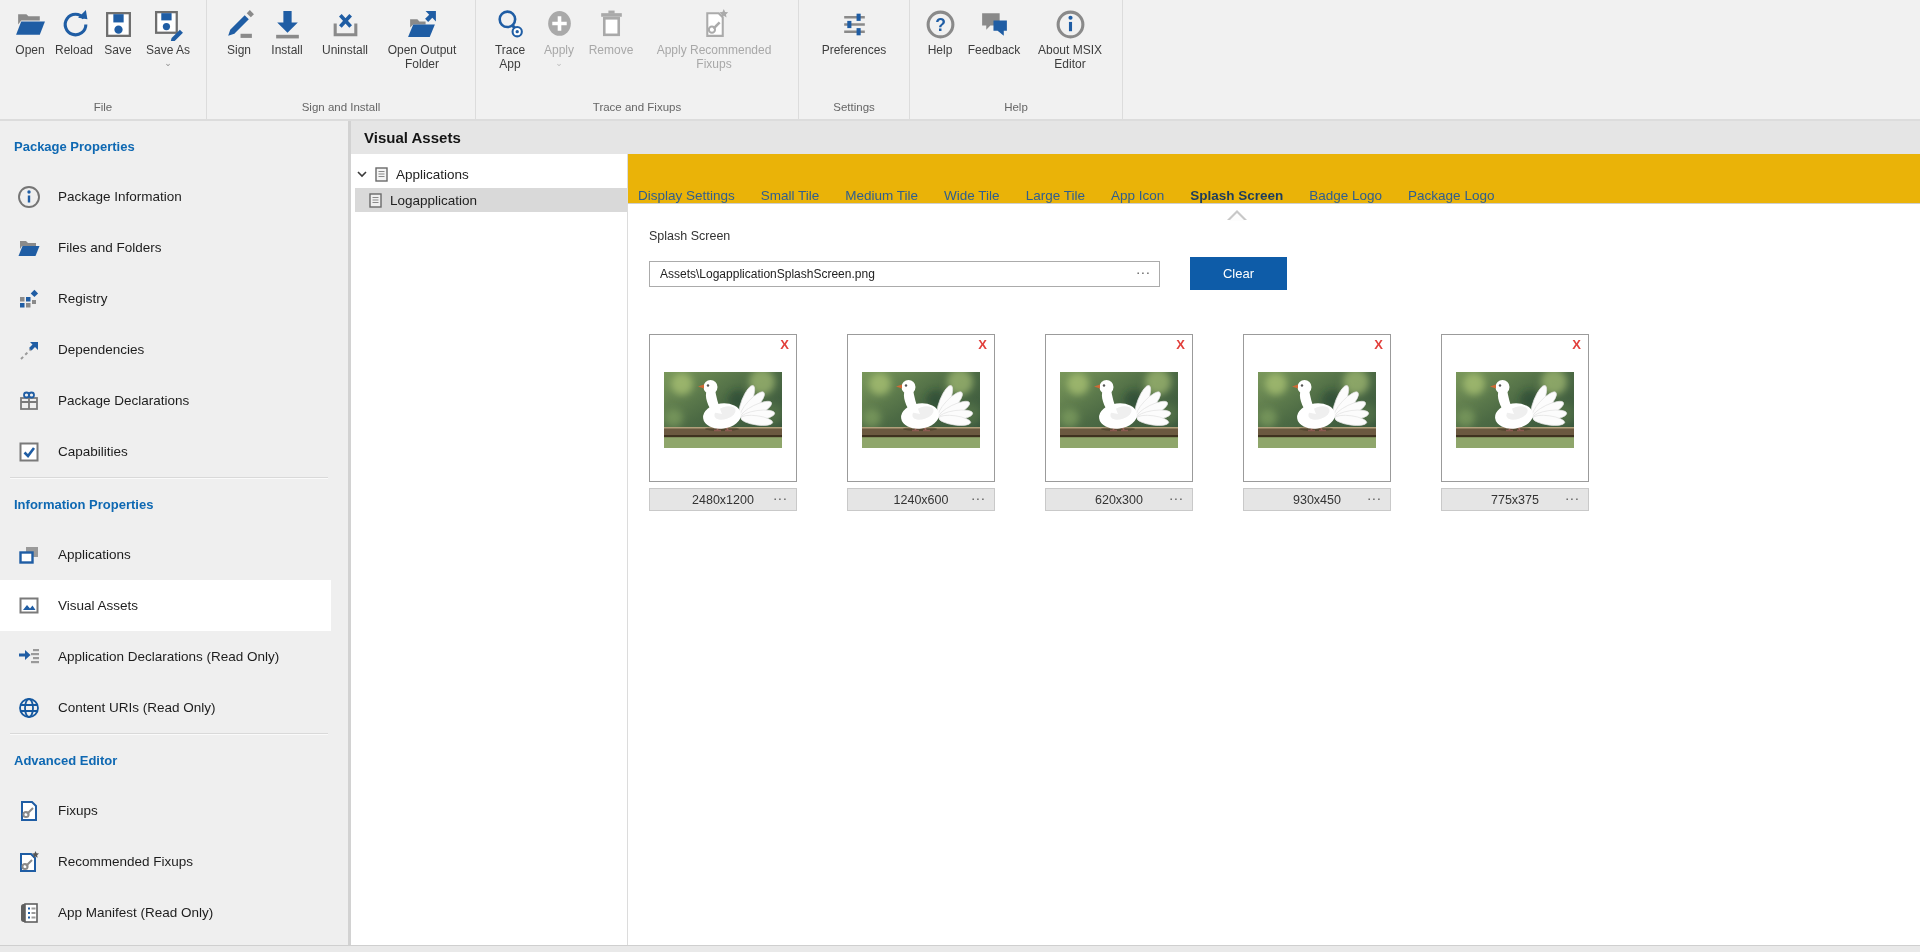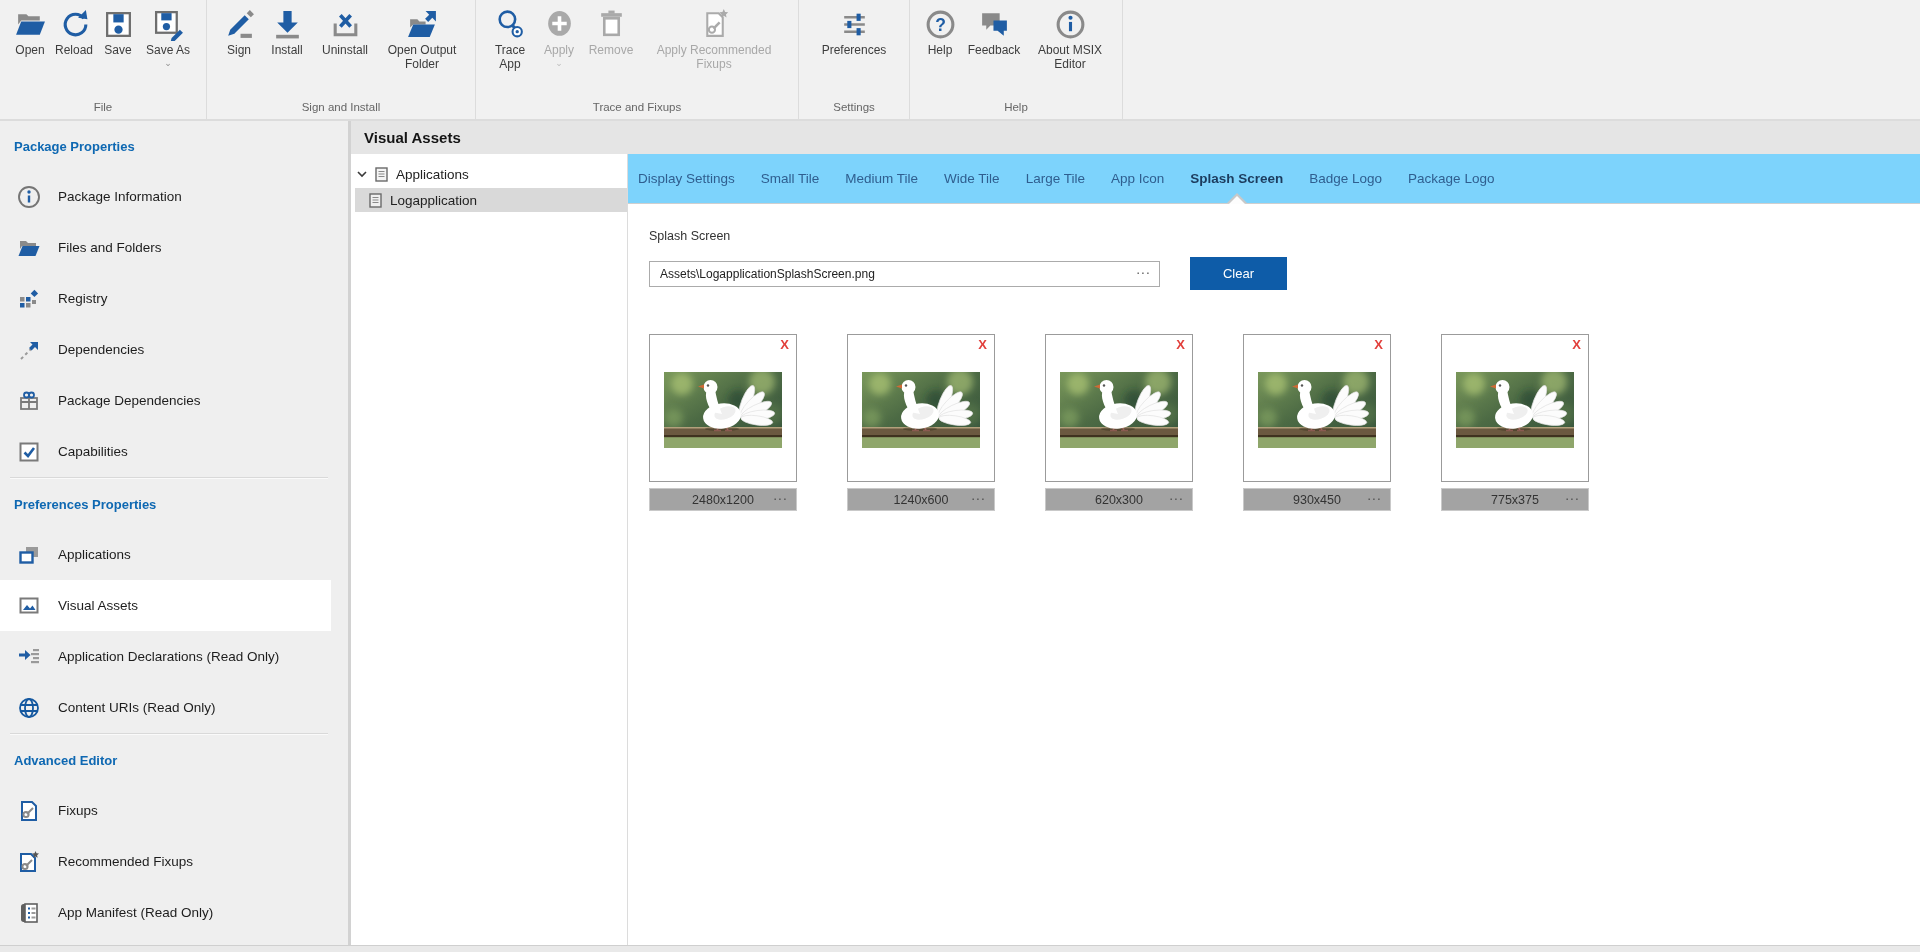--- a/index.html
+++ b/index.html
@@ -38,22 +38,22 @@
     color:#141414; display:flex; align-items:center; padding-left:13px; }
   .main-body { flex:1 1 auto; display:flex; background:#fff; min-height:0; }
 
   .tree { width:277px; flex:0 0 auto; border-right:1px solid #dcdcdc; padding-top:7px; background:#fff; }
   .tree-row { display:flex; align-items:center; gap:8px; height:27px; padding-left:6px;
     font-size:13.5px; color:#222; cursor:default; }
   .tree-child { height:24px; margin-left:4px; background:#d9d9d9; display:flex; align-items:center;
     gap:8px; padding-left:14px; font-size:13.5px; color:#222; cursor:default; }
 
   .pane { flex:1 1 auto; display:flex; flex-direction:column; min-width:0; }
-  .tabbar { height:50px; flex:0 0 auto; background:#7dd3fc; border-bottom:1px solid #cfcfcf;
-    display:flex; align-items:center; gap:26px; padding-left:10px; }
+  .tabbar { height:50px; flex:0 0 auto; background:#eab308; border-bottom:1px solid #cfcfcf;
+    display:flex; align-items:flex-end; gap:26px; padding-left:10px; }
   .tab { font-size:13.5px; color:#2f5e8f; white-space:nowrap; cursor:default; }
   .tab.selected { font-weight:bold; color:#1c3c5e; position:relative; }
   .tab.selected::before { content:""; position:absolute; left:50%; transform:translateX(-50%);
     bottom:-17px; width:0; height:0; border:10px solid transparent; border-top:none;
     border-bottom:10px solid #c8c8c8; }
   .tab.selected::after { content:""; position:absolute; left:50%; transform:translateX(-50%);
     bottom:-18px; width:0; height:0; border:8px solid transparent; border-top:none;
     border-bottom:8px solid #fdfdfd; }
 
   .content { flex:1 1 auto; padding:25px 0 0 21px; background:#fff; }
@@ -67,21 +67,21 @@
   .clear-btn { margin-left:30px; width:97px; height:33px; background:#0e5ca8; color:#fff;
     font-size:13px; border:none; font-family:"Liberation Sans",sans-serif; cursor:pointer; }
 
   .thumbs { display:flex; gap:48px; margin-top:44px; }
   .thumb-col { width:150px; }
   .thumb { position:relative; width:148px; height:148px; border:1px solid #9b9b9b; background:#fff; }
   .thumb-close { position:absolute; top:3px; right:7px; color:#e2403c; font-size:13px;
     font-weight:600; line-height:13px; cursor:pointer; }
   .dove { position:absolute; left:14px; top:37px; width:118px; height:76px; }
   .size-box { margin-top:6px; position:relative; width:148px; height:23px; border:1px solid #c9c9c9;
-    background:#a3a3a3; display:flex; align-items:center; justify-content:center;
+    background:#e5e5e5; display:flex; align-items:center; justify-content:center;
     font-size:12.5px; color:#333; }
   .size-dots { position:absolute; right:8px; top:0; font-size:12px; color:#444;
     letter-spacing:1.5px; cursor:pointer; }
 
   .bottom-bar { height:7px; flex:0 0 auto; background:#e9e9e9; border-top:1px solid #cfcfcf; }
 
   .hidden-defs { position:absolute; width:0; height:0; overflow:hidden; }
 </style>
 </head>
 <body>
@@ -335,32 +335,32 @@
       <svg class="side-icon" viewBox="0 0 24 24">
         <g fill="none" stroke="#7a7a7a" stroke-width="1.8">
           <rect x="4" y="9" width="16" height="11"></rect>
             <path d="M4 13h16M12 9v11"></path>
         </g>
         <g fill="none" stroke="#1f5da4" stroke-width="1.8">
           <circle cx="9.5" cy="6" r="2.5"></circle>
             <circle cx="14.5" cy="6" r="2.5"></circle>
         </g>
       </svg>
-      <span>Package Dependencies</span>
+      <span>Package Declarations</span>
     </div>
     <div class="side-item">
       <svg class="side-icon" viewBox="0 0 24 24">
         <rect x="3.5" y="3.5" width="17" height="17" fill="#fff" stroke="#7a7a7a" stroke-width="2"></rect>
         <path d="M7.5 12.5l3.5 3.5 6-8" stroke="#1f5da4" stroke-width="2.6" fill="none"></path>
       </svg>
       <span>Capabilities</span>
     </div>
 
     <div class="side-divider"></div>
-    <div class="side-header">Preferences Properties</div>
+    <div class="side-header">Information Properties</div>
 
     <div class="side-item">
       <svg class="side-icon" viewBox="0 0 24 24">
         <rect x="9" y="4" width="12" height="10" fill="#9a9a9a"></rect>
         <rect x="3.5" y="9.5" width="12" height="10" fill="#fff" stroke="#1f5da4" stroke-width="2.4"></rect>
       </svg>
       <span>Applications</span>
     </div>
     <div class="side-item selected">
       <svg class="side-icon" viewBox="0 0 24 24">

